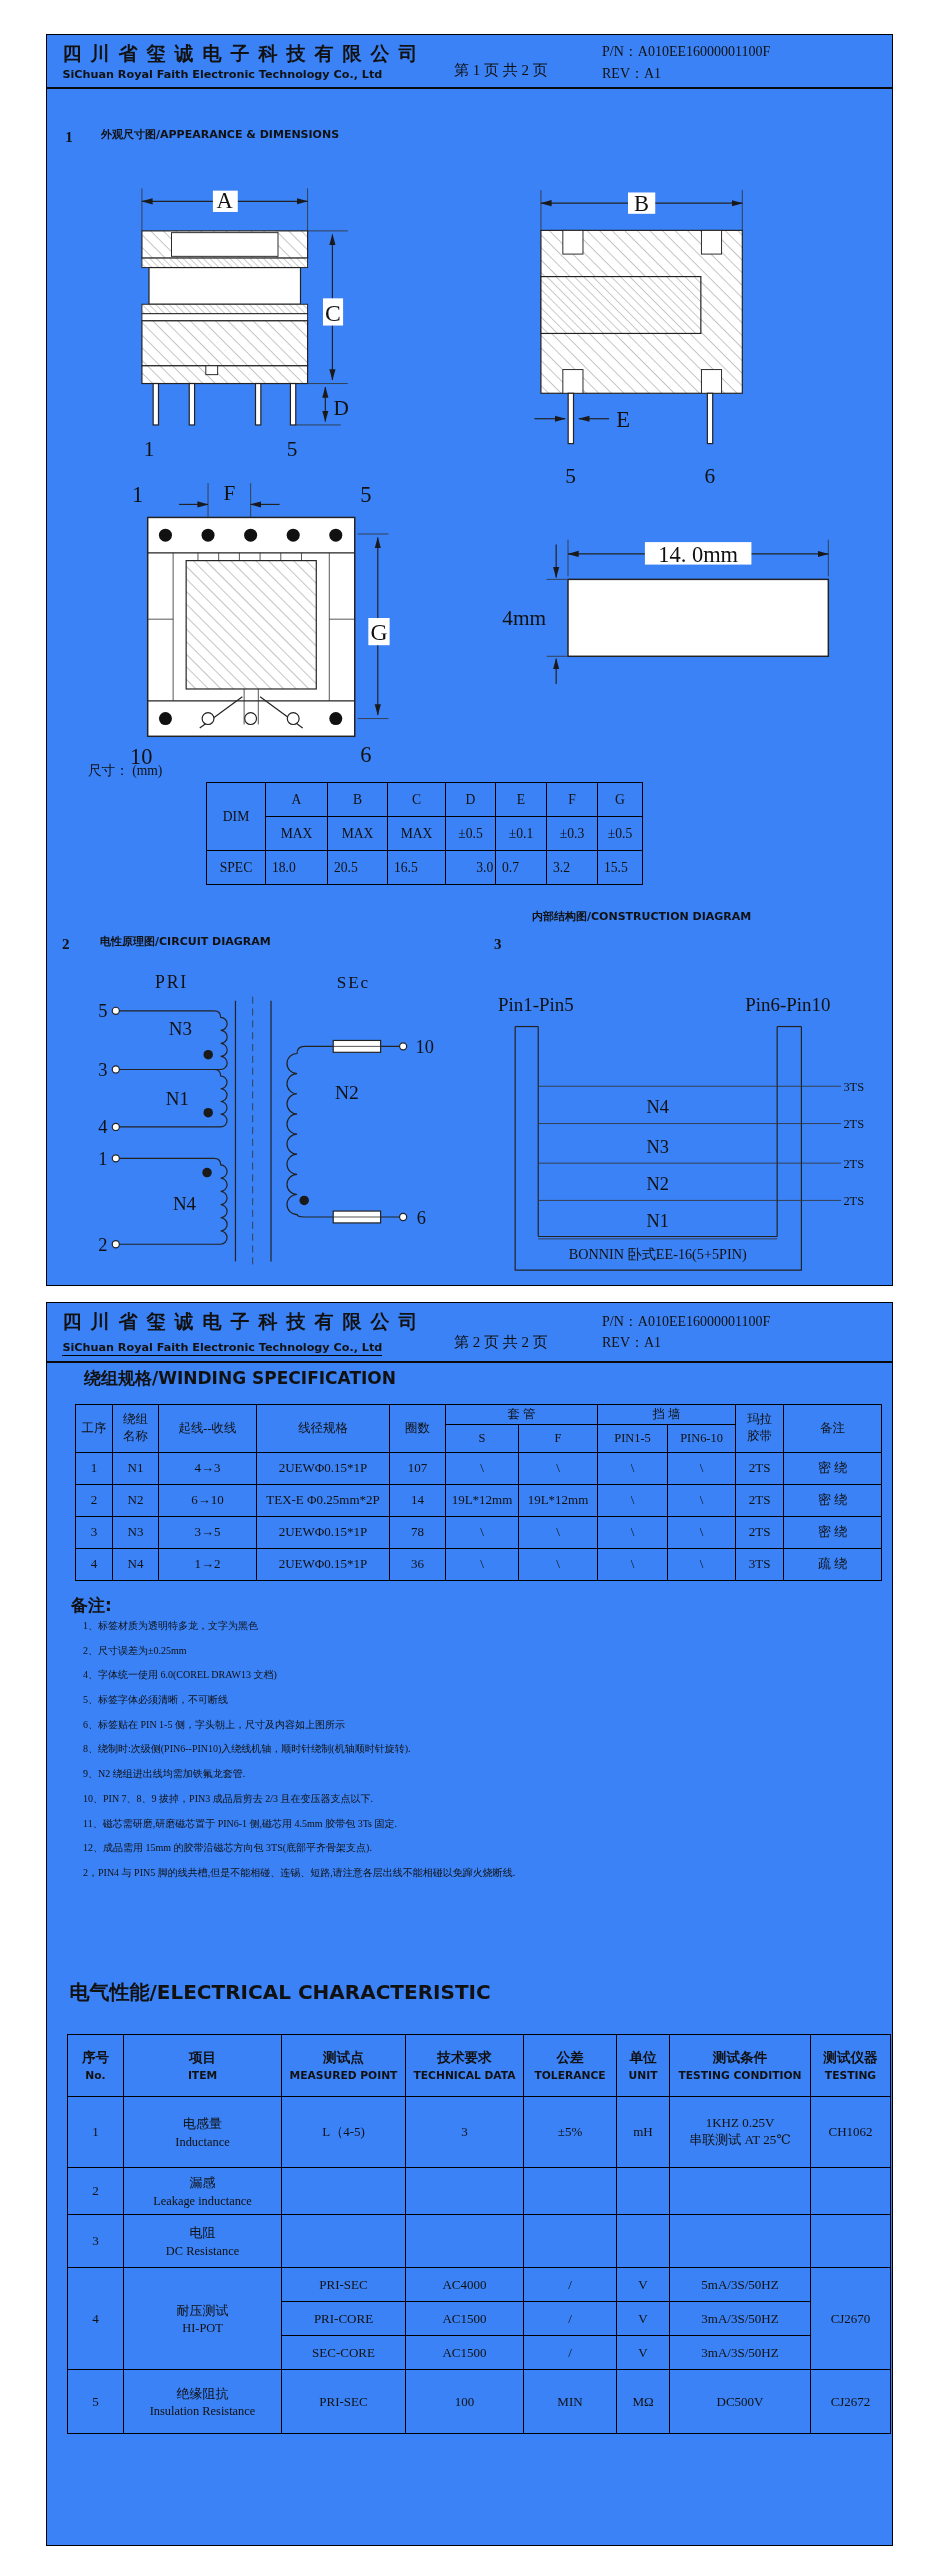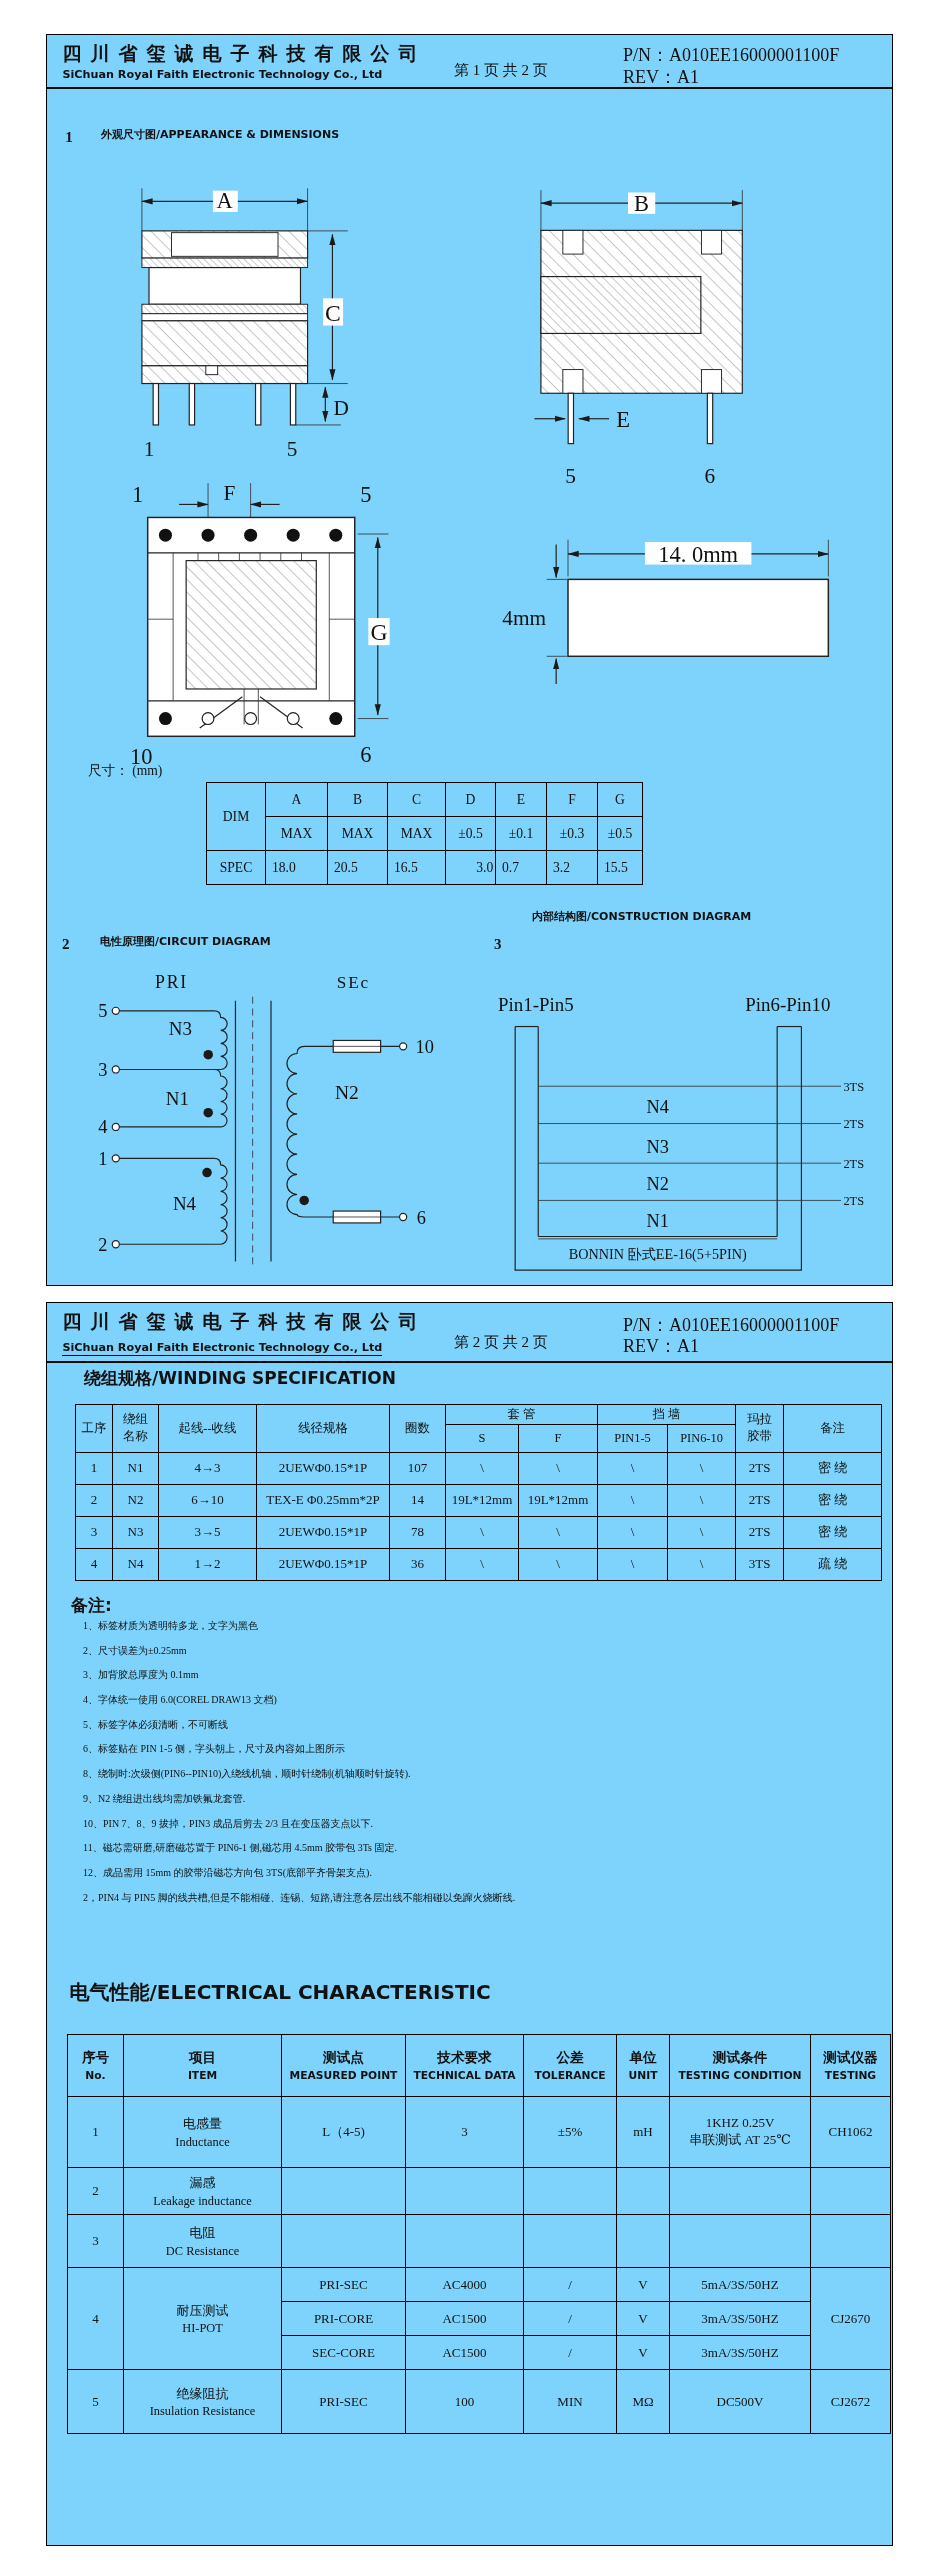--- a/index.html
+++ b/index.html
@@ -1,23 +1,23 @@
 <!DOCTYPE html>
 <html style="font-size:9.5px"><head>
 <meta charset="utf-8">
 <style>
   html,body{margin:0;padding:0;background:#ffffff;}
   body{width:939px;height:2576px;position:relative;font-family:"Liberation Serif","DejaVu Serif",serif;color:#111;}
   .abs{position:absolute;}
-  .page{position:absolute;left:46px;width:845px;background:#7dd3fc;border:1.2px solid #000;text-decoration:underline;}
+  .page{position:absolute;left:46px;width:845px;background:#3b82f6;border:1.2px solid #000;text-decoration:underline;}
   .hdr{position:absolute;left:0;top:0;width:100%;border-bottom:2.4px solid #0a0a0a;}
   .co-cn{position:absolute;left:15.4px;top:6px;font-family:"DejaVu Sans","Liberation Sans",sans-serif;font-weight:bold;font-size:19px;letter-spacing:1.2px;white-space:nowrap;}
   .co-en{position:absolute;left:15.4px;font-family:"DejaVu Sans","Liberation Sans",sans-serif;font-weight:bold;font-size:11.2px;white-space:nowrap;}
   .pginfo{position:absolute;left:407px;font-size:15px;white-space:nowrap;}
-  .pn{position:absolute;left:576px;font-size:18px;white-space:nowrap;}
+  .pn{position:absolute;left:555px;font-size:14px;white-space:nowrap;}
   .sec-title{position:absolute;font-weight:bold;font-size:11px;font-family:"DejaVu Sans","Liberation Sans",sans-serif;white-space:nowrap;}
   .sec-num{position:absolute;font-weight:bold;font-size:15px;font-family:"Liberation Serif",serif;}
   table{border-collapse:collapse;table-layout:fixed;}
   td,th{border:1.2px solid #000;text-align:center;vertical-align:middle;font-weight:normal;padding:0 1.8px;white-space:pre-line;overflow:hidden;}
   .dimtab{position:absolute;left:159px;top:747px;width:437px;font-size:13.6px;}
   .dimtab td{height:33px;}
   .wtab{position:absolute;left:28px;top:101px;width:807px;font-size:13px;border:1.8px solid #000;}
   .wtab th{font-size:12.4px;}
   .etab{position:absolute;left:20px;top:731px;width:824px;font-size:13px;border:1.8px solid #000;}
   .etab .cn{font-family:"DejaVu Sans","Liberation Sans",sans-serif;font-weight:bold;font-size:13.6px;line-height:1.55;}
@@ -398,21 +398,20 @@
           <td>3TS</td>
           <td>疏  绕</td>
     </tr>
   </tbody>
     </table>
 
   <div class="notes-label">备注:</div>
   <div class="notes">
     <div class="note">1、标签材质为透明特多龙，文字为黑色</div>
     <div class="note">2、尺寸误差为±0.25mm</div>
-    <div class="note">3、加背胶总厚度为 0.1mm</div>
     <div class="note">4、字体统一使用 6.0(COREL DRAW13 文档)</div>
     <div class="note">5、标签字体必须清晰，不可断线</div>
     <div class="note">6、标签贴在 PIN 1-5 侧，字头朝上，尺寸及内容如上图所示</div>
     <div class="note">8、绕制时:次级侧(PIN6--PIN10)入绕线机轴，顺时针绕制(机轴顺时针旋转).</div>
     <div class="note">9、N2 绕组进出线均需加铁氟龙套管.</div>
     <div class="note">10、PIN 7、8、9 拔掉，PIN3 成品后剪去 2/3 且在变压器支点以下.</div>
     <div class="note">11、磁芯需研磨,研磨磁芯置于 PIN6-1 侧,磁芯用 4.5mm 胶带包 3Ts 固定.</div>
     <div class="note">12、成品需用 15mm 的胶带沿磁芯方向包 3TS(底部平齐骨架支点).</div>
     <div class="note">2，PIN4 与 PIN5 脚的线共槽,但是不能相碰、连锡、短路,请注意各层出线不能相碰以免蹿火烧断线.</div>
   </div>

